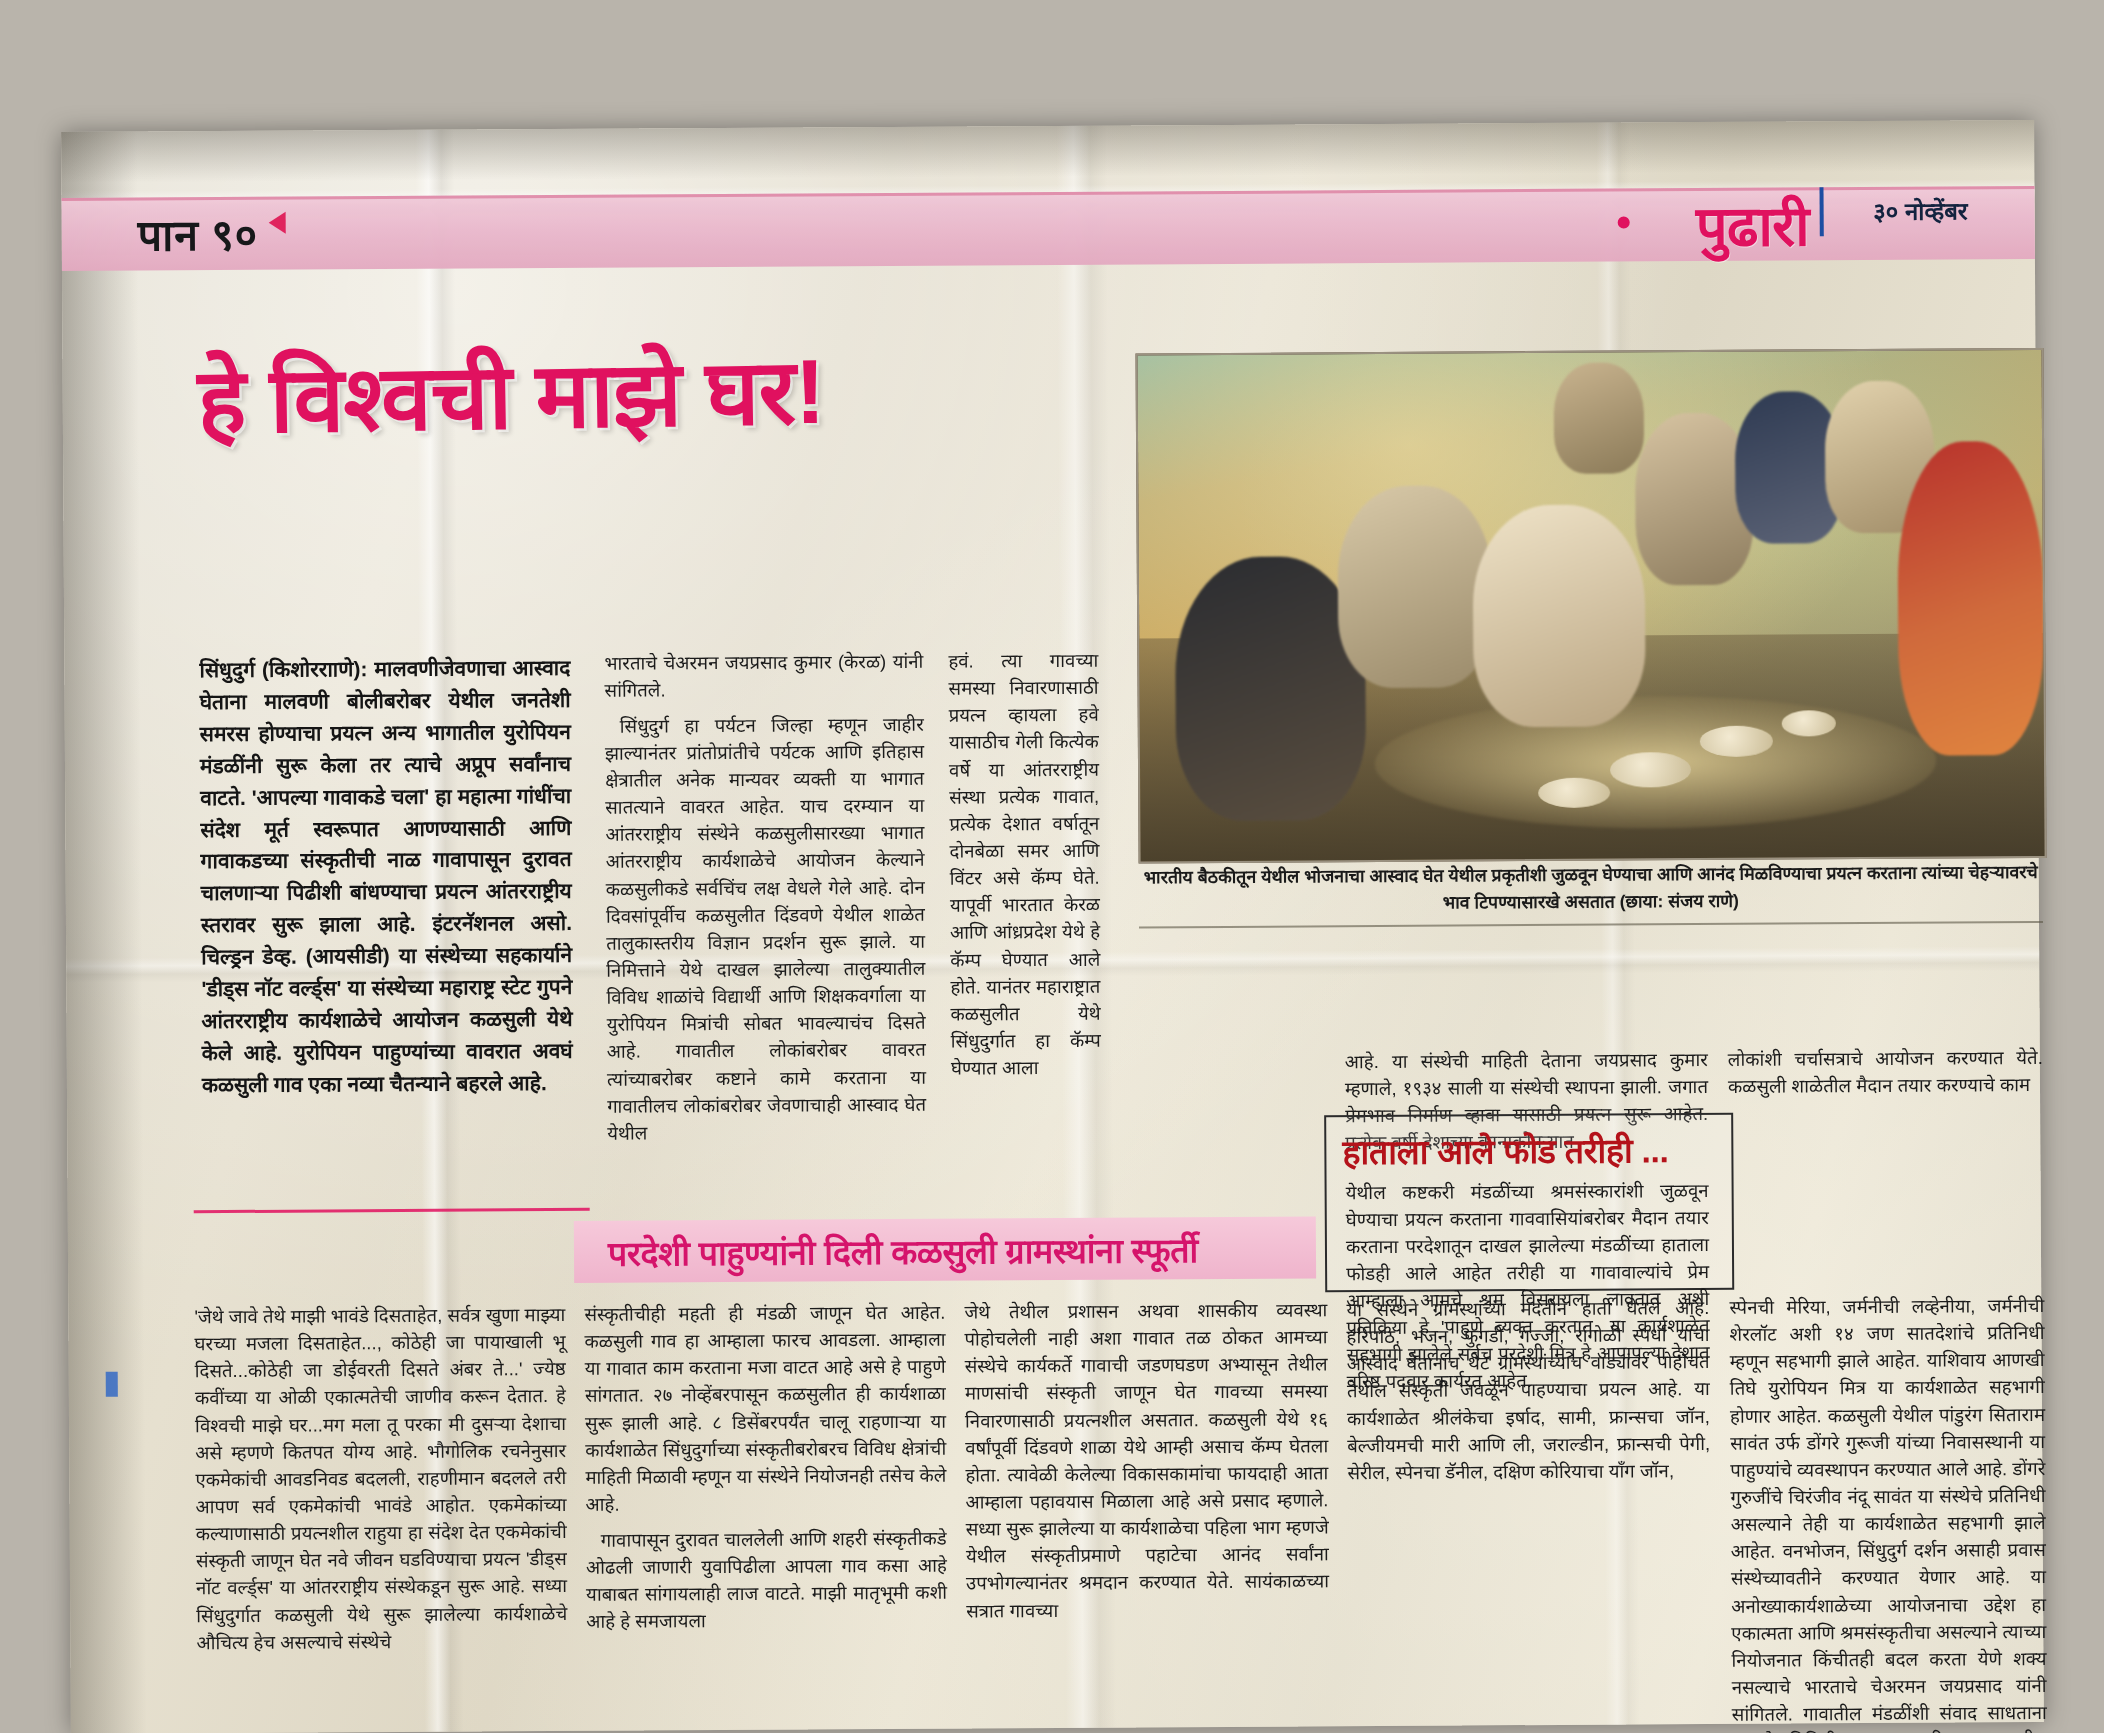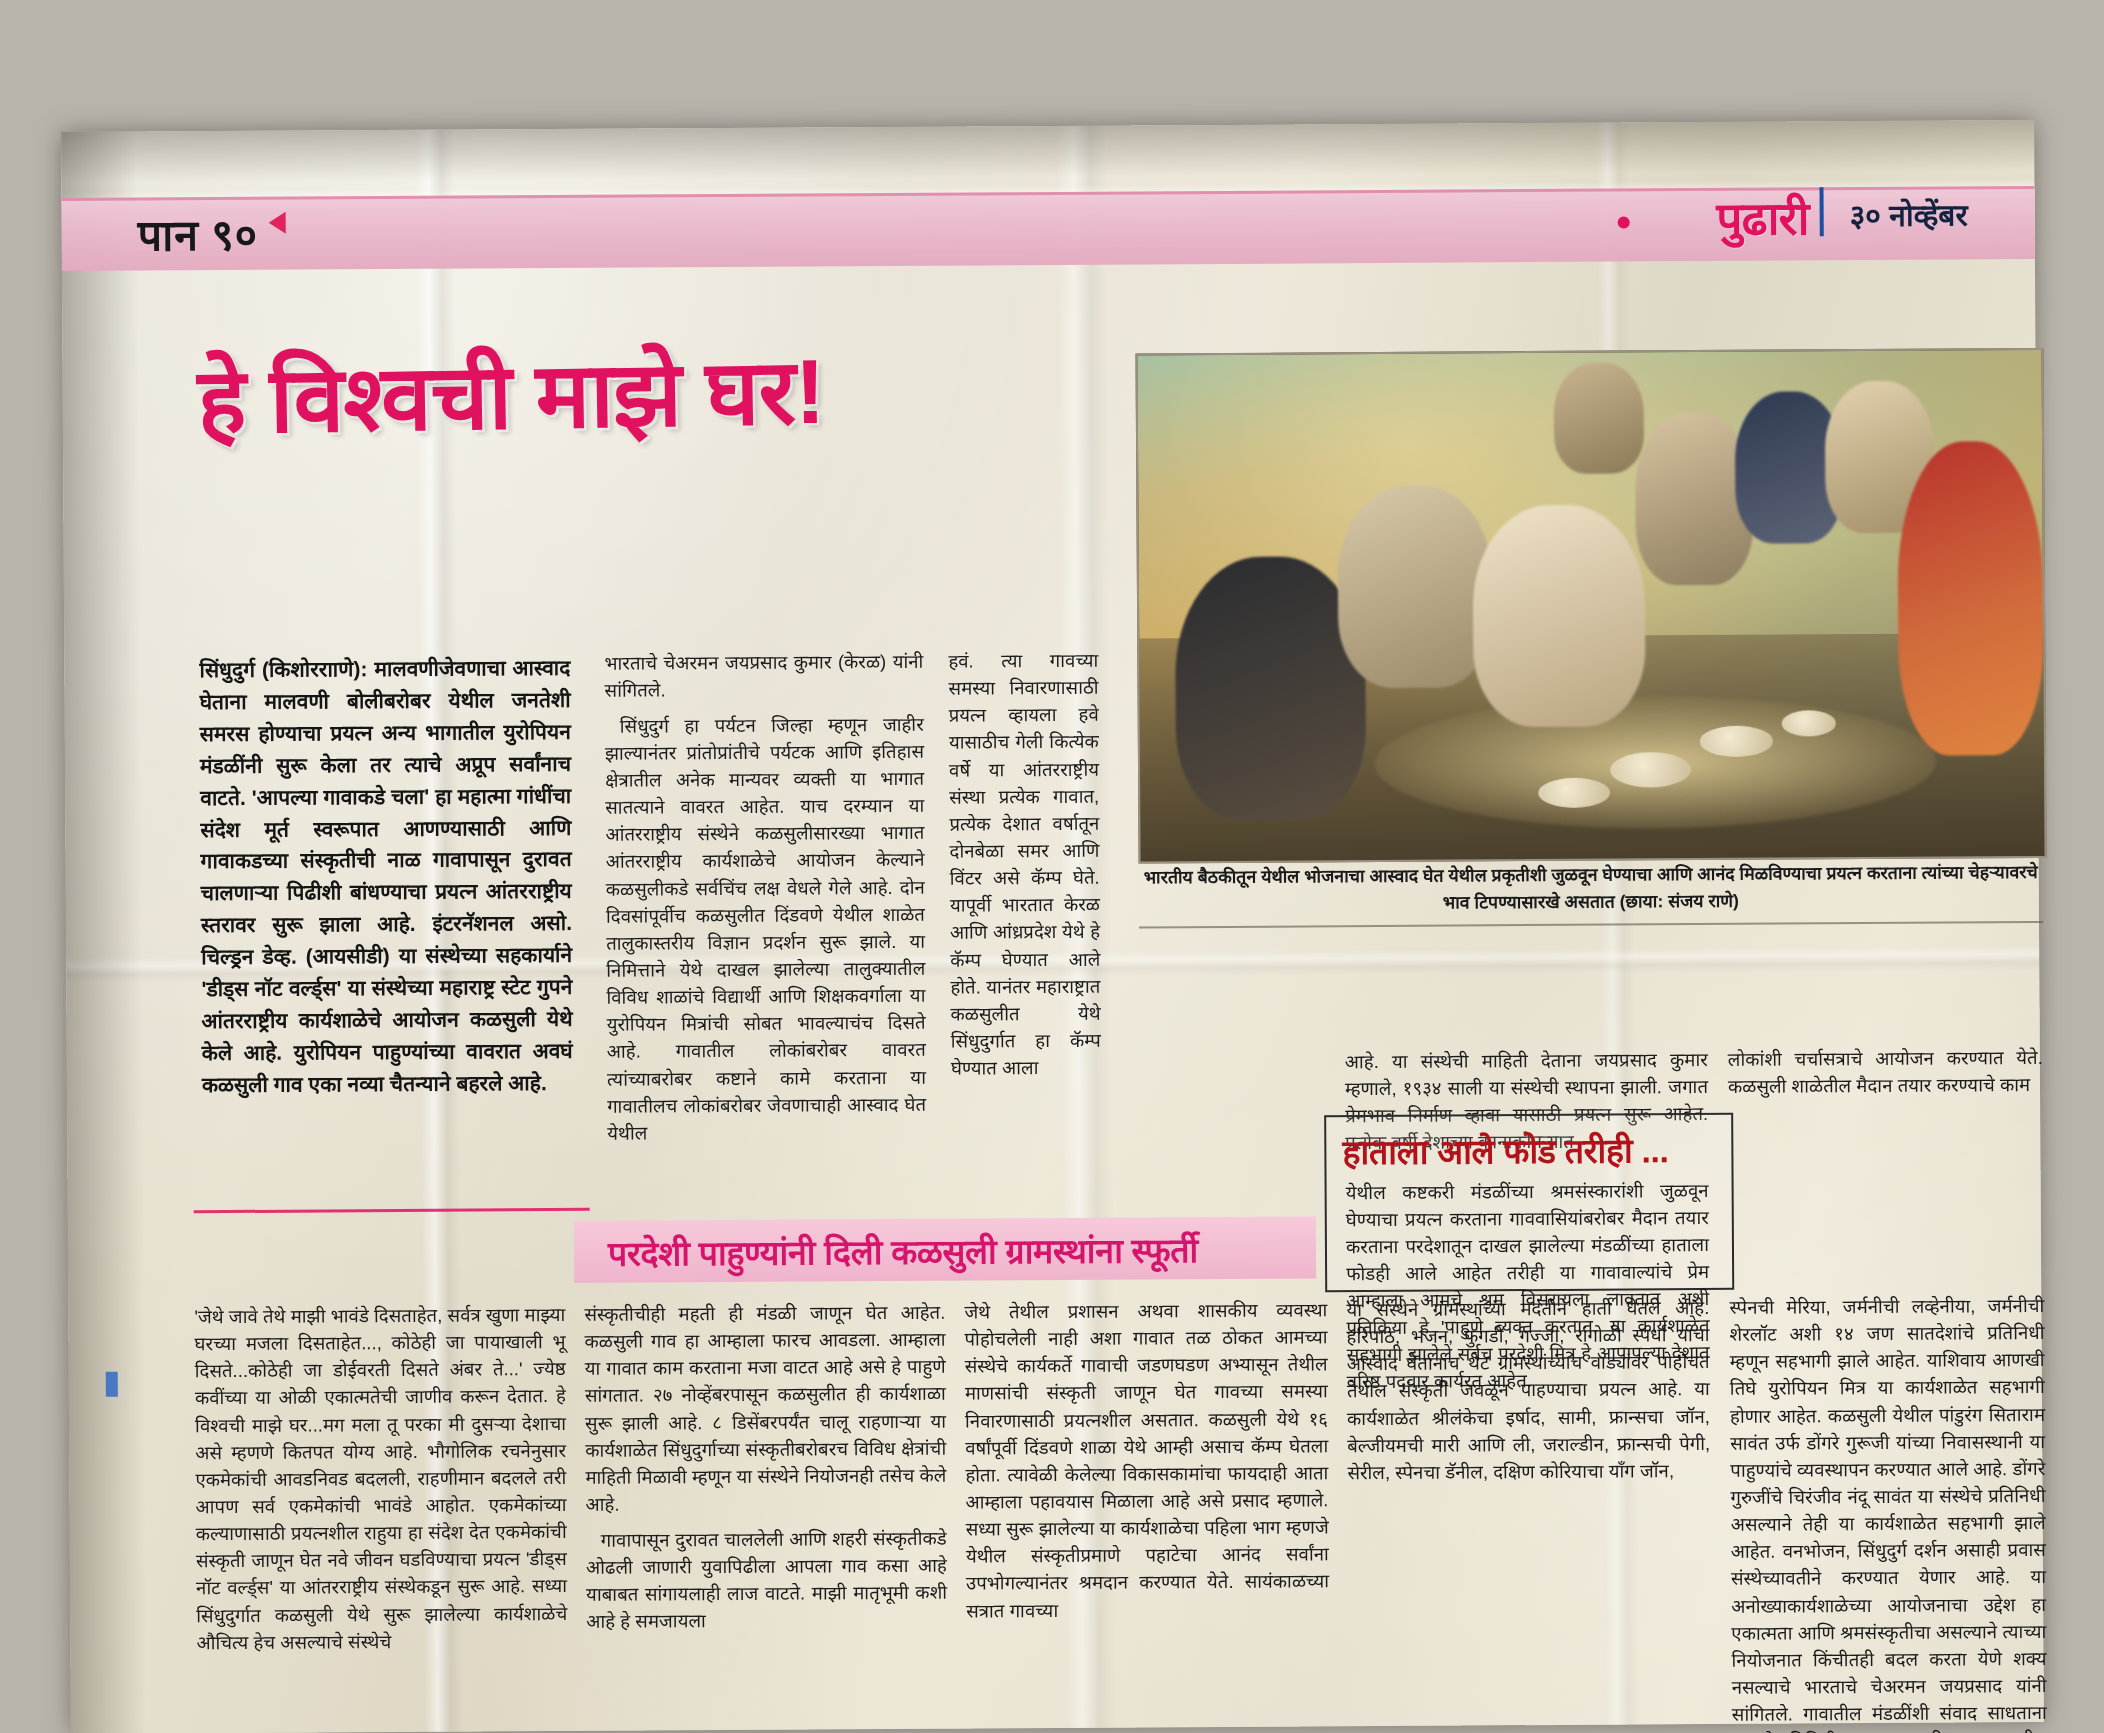--- a/index.html
+++ b/index.html
@@ -76,42 +76,42 @@
   }
   #dotline {
     position: absolute;
     left: 253px; top: 103px;
     width: 1484px; height: 2.5px;
     background: repeating-linear-gradient(90deg, rgba(0,0,0,0.0) 0 0, rgba(0,0,0,0.0) 100%);
   }
   #brand {
     position: absolute;
     right: 226px; top: 64px;
-    font-size: 46px;
+    font-size: 56px;
     font-weight: bold;
     color: #e0115f;
     letter-spacing: -0.8px;
     text-shadow: 0.8px 0.8px 0 rgba(255,255,255,.5);
   }
   #brand-dot {
     position: absolute;
     right: 405px; top: 94px;
     width: 11.8px; height: 11.8px; border-radius: 50%;
     background: #e0115f;
   }
   #brand-bar {
     position: absolute;
     right: 211px; top: 66px;
     width: 4.2px; height: 49px;
     background: #1d4ea2;
   }
   #issue-date {
     position: absolute;
     right: 67px; top: 73px;
-    font-size: 30px;
+    font-size: 24px;
     color: #13233f;
     font-weight: bold;
   }
 
   
   #headline {
     position: absolute;
     left: 135px; top: 218px;
     width: 928px;
     font-size: 91px;

